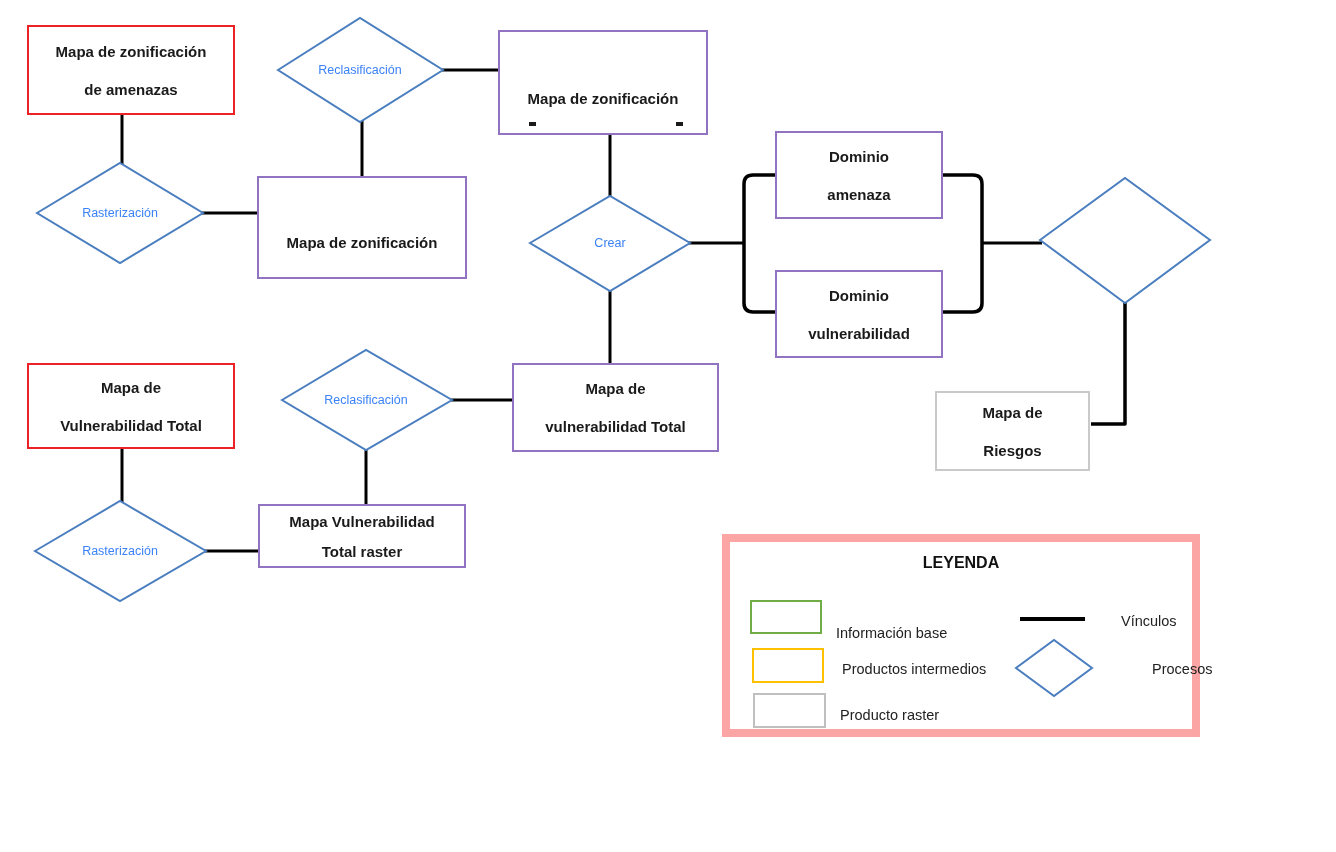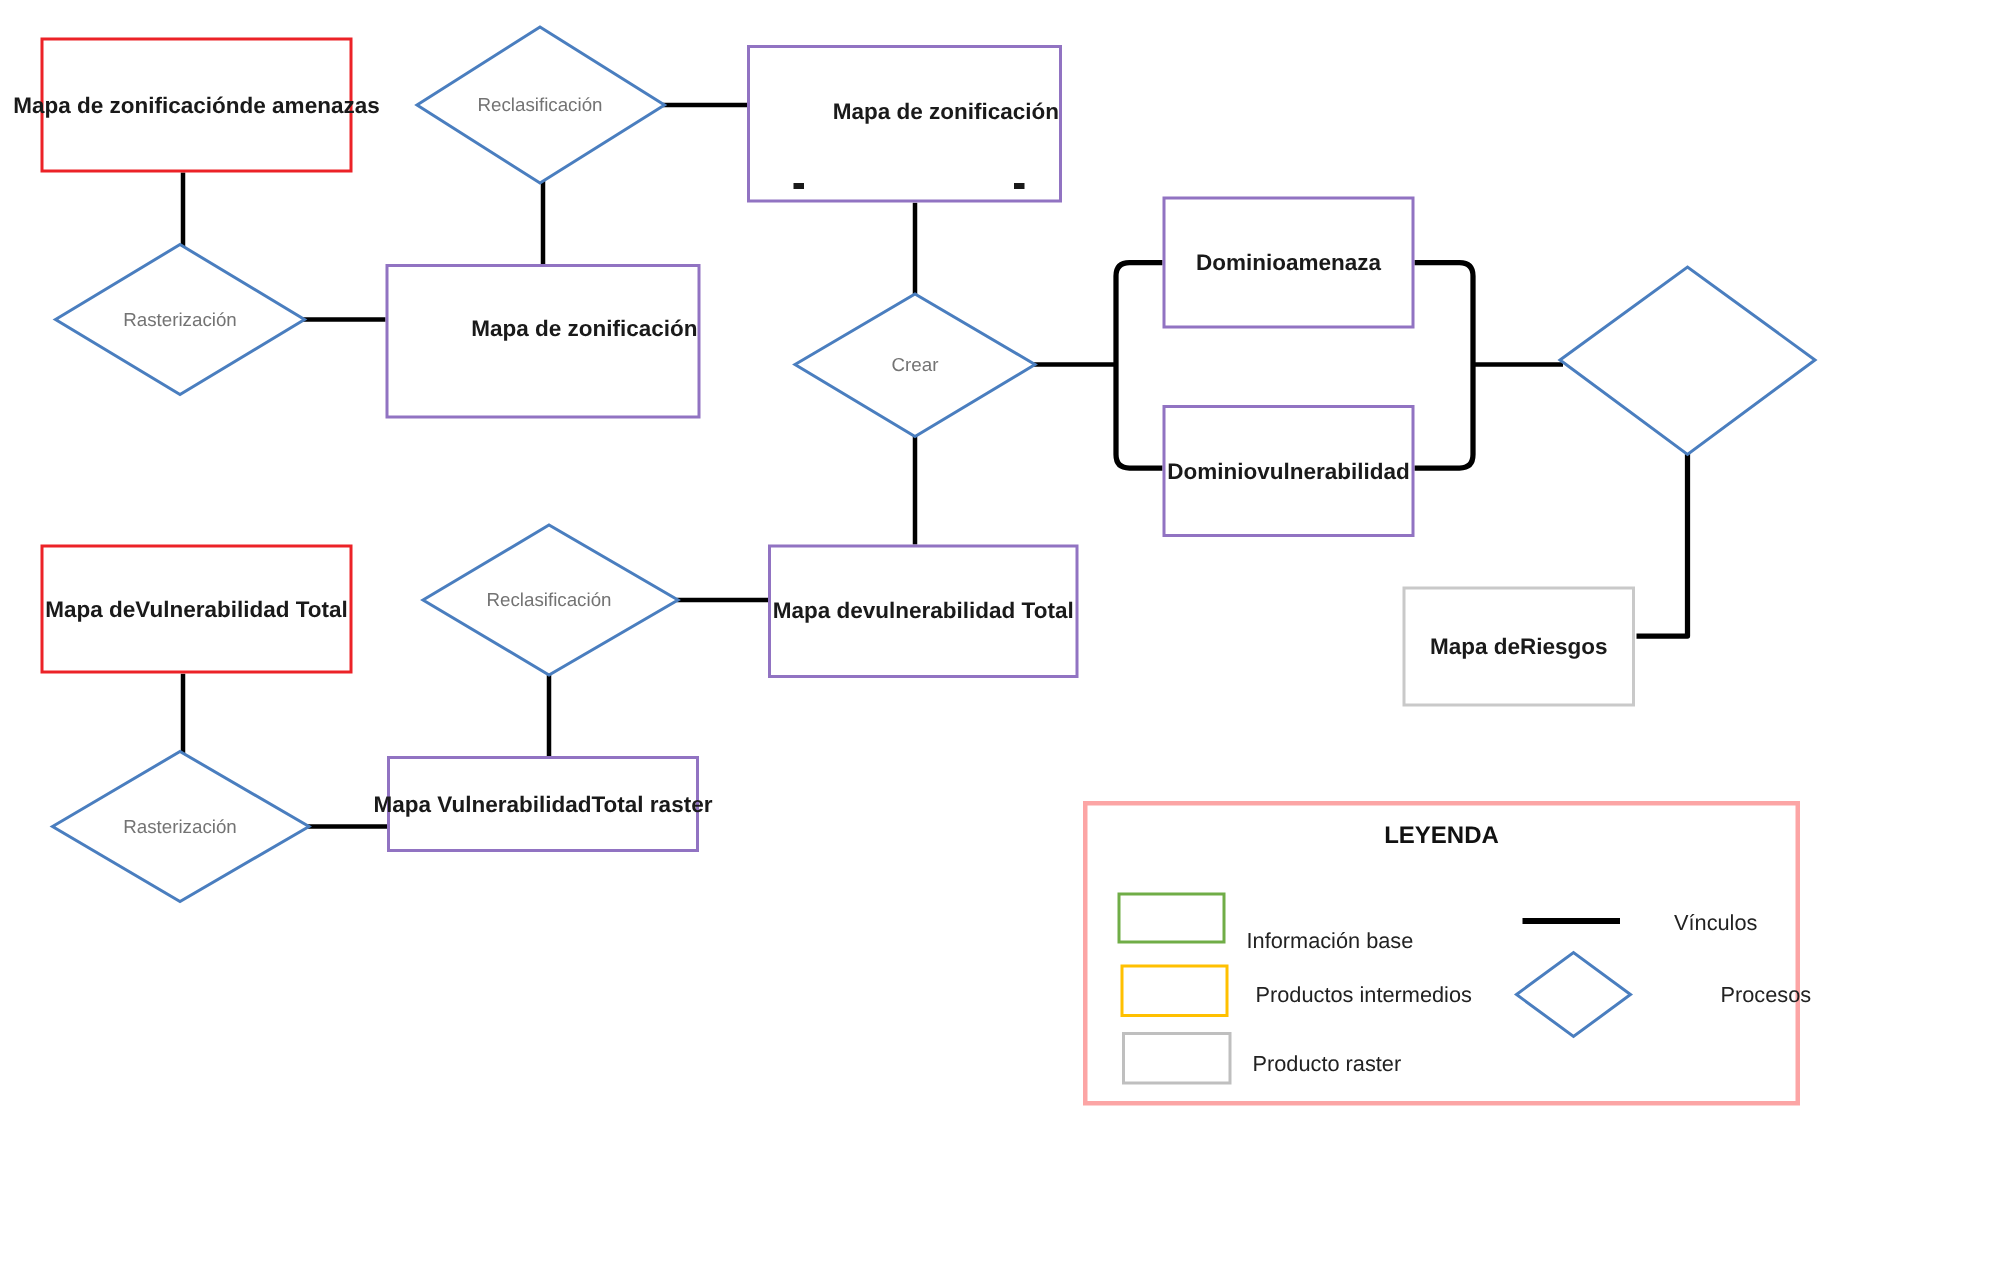--- a/index.html
+++ b/index.html
@@ -3,37 +3,37 @@
 <meta charset="utf-8">
 <style>
   html,body{margin:0;padding:0;background:#fff;}
   #canvas{
     position:relative;width:1336px;height:852px;background:#ffffff;overflow:hidden;
     font-family:"Liberation Sans","DejaVu Sans",sans-serif;
   }
   #wires{position:absolute;left:0;top:0;z-index:1;}
   .node{
     position:absolute;z-index:2;background:#fff;box-sizing:border-box;
-    display:flex;flex-direction:row;align-items:center;justify-content:center;
+    display:flex;flex-direction:column;align-items:center;justify-content:center;
     text-align:center;font-weight:bold;font-size:15px;color:#1a1a1a;
   }
   .node .ln{height:38px;display:flex;align-items:center;justify-content:center;line-height:1;white-space:nowrap;}
   .node.base{border:2px solid #ec2227;}
   .node.intermediate{border:2px solid #9173c2;}
   .node.final{border:2px solid #c9c9c9;}
   .node.low{justify-content:flex-end;padding-bottom:16px;}
   .clipmark{position:absolute;height:4px;width:7px;background:#1a1a1a;z-index:3;}
   .dlabel{
     position:absolute;z-index:2;width:160px;text-align:center;
-    font-size:12.5px;color:#737373;line-height:24px;white-space:nowrap;
+    font-size:12.5px;color:#3b82f6;line-height:24px;white-space:nowrap;
   }
   .dlabel.two{line-height:30px;}
   #legend{
     position:absolute;left:722px;top:534px;width:478px;height:203px;z-index:2;
-    border:3px solid #fca5a5;box-sizing:border-box;background:#fff;
+    border:8px solid #fca5a5;box-sizing:border-box;background:#fff;
   }
   #legend .ltitle{position:absolute;left:0;top:12px;width:100%;text-align:center;font-weight:bold;font-size:16px;color:#111;}
   .swatch{position:absolute;box-sizing:border-box;background:#fff;}
   .swatch.green{left:20px;top:58px;width:72px;height:34px;border:2.5px solid #70ad47;}
   .swatch.yellow{left:22px;top:106px;width:72px;height:35px;border:2.5px solid #ffc000;}
   .swatch.gray{left:23px;top:151px;width:73px;height:35px;border:2.5px solid #bfbfbf;}
   .lline{position:absolute;left:290px;top:75px;width:65px;height:3.5px;background:#000;}
   .ldiamond{position:absolute;left:284px;top:95px;}
   .llabel{position:absolute;font-size:14.5px;color:#222;line-height:20px;white-space:nowrap;}
 </style>

